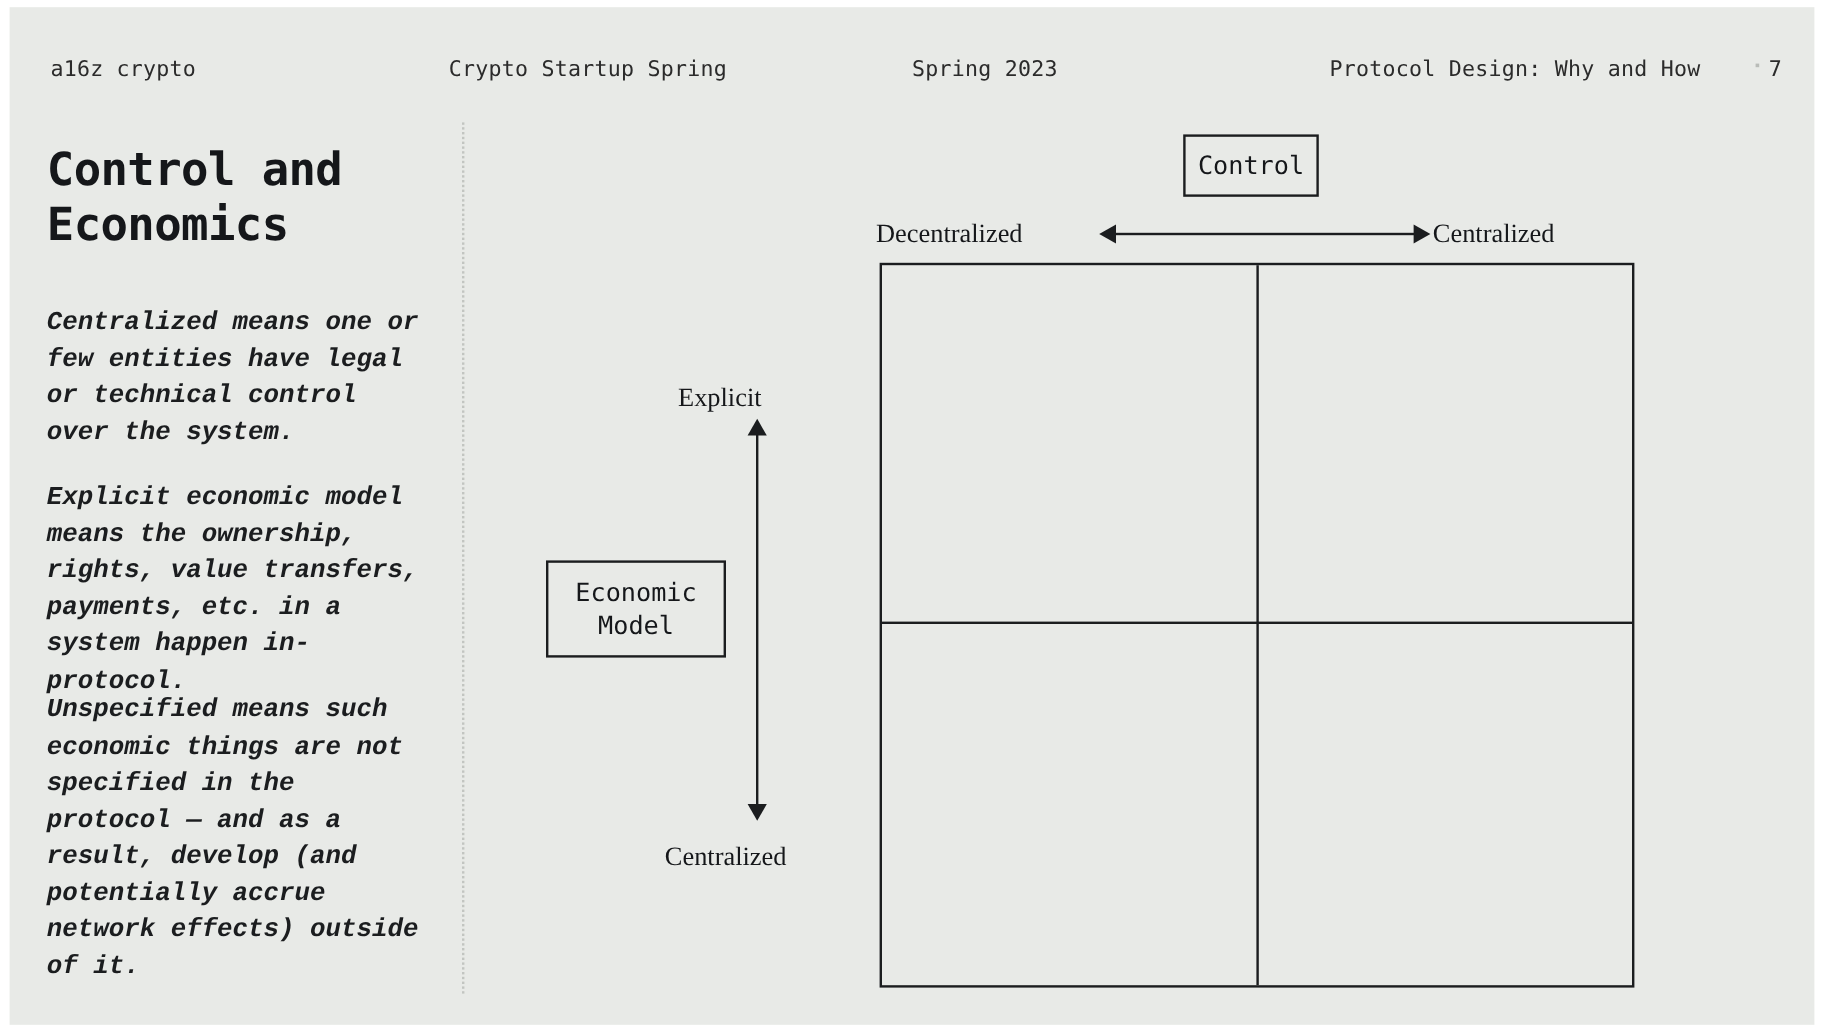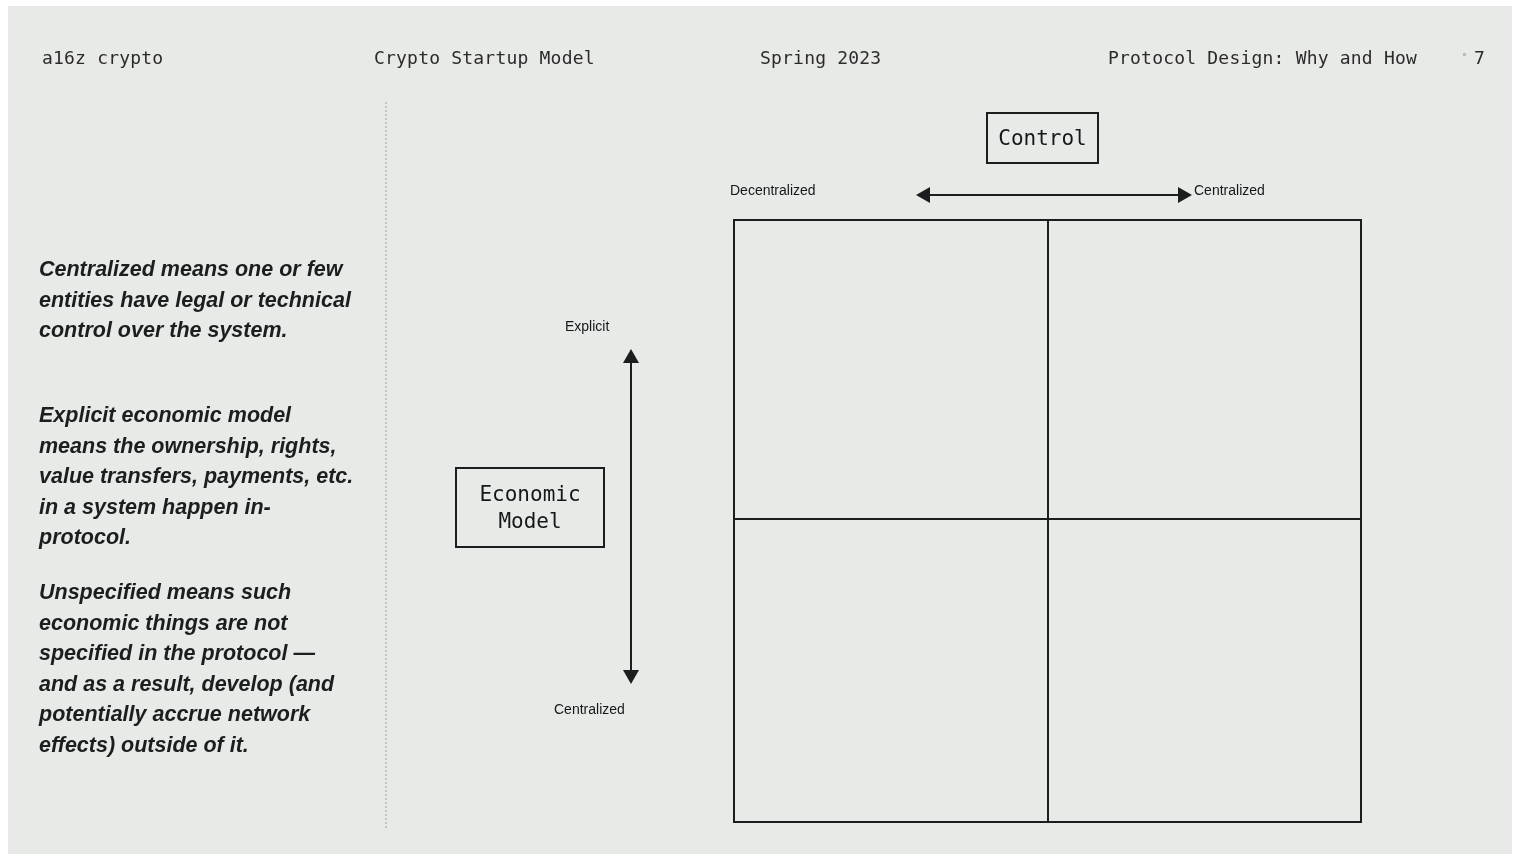--- a/index.html
+++ b/index.html
@@ -67,21 +67,21 @@
     font-weight: bold;
     font-size: 38px;
     line-height: 46px;
     letter-spacing: -0.5px;
     color: #15171a;
   }
   .para {
     position: absolute;
     left: 31px;
     width: 318px;
-    font-family: Liberation Sans, sans-serif;
+    font-family: Liberation Mono, monospace;
     font-style: italic;
     font-weight: bold;
     font-size: 21.5px;
     line-height: 30.5px;
     color: #1b1d1f;
   }
   #para-0 { top: 248px; }
   #para-1 { top: 394px; }
   #para-2 { top: 571px; }
 
@@ -119,22 +119,22 @@
     left: 431px;
     top: 461px;
     width: 150px;
     height: 81px;
     padding: 0 6px;
     margin-left: 16px;
   }
 
   .axis-label {
     position: absolute;
-    font-family: Liberation Sans, sans-serif;
-    font-size: 14px;
+    font-family: Liberation Serif, serif;
+    font-size: 22px;
     color: #15171a;
     white-space: nowrap;
   }
   #lbl-decentralized { left: 722px;  top: 176px; }
   #lbl-centralized   { left: 1186px; top: 176px; }
   #lbl-explicit      { left: 557px;  top: 312px; }
   #lbl-unspecified   { left: 546px;  top: 695px; }
 
   
   #harrow-line {
@@ -226,28 +226,29 @@
   #quad-tr { left: 314px; top: 0;     width: 311px; height: 297px; }
   #quad-bl { left: 0;     top: 299px; width: 312px; height: 301px; }
   #quad-br { left: 314px; top: 299px; width: 311px; height: 301px; }
 </style>
 </head>
 <body>
 
 <div id="slide">
 
   <div class="hdr" id="hdr-left">a16z crypto</div>
-  <div class="hdr" id="hdr-course">Crypto Startup Model</div>
+  <div class="hdr" id="hdr-course">Crypto Startup Spring</div>
   <div class="hdr" id="hdr-term">Spring 2023</div>
   <div class="hdr" id="hdr-talk">Protocol Design: Why and How</div>
   <div id="hdr-dot"></div>
   <div class="hdr" id="hdr-page">7</div>
 
   <div id="divider"></div>
 
+  <div id="title">Control and Economics</div>
   <div class="para" id="para-0">Centralized means one or few entities have legal or technical control over the system.</div>
   <div class="para" id="para-2">Unspecified means such economic things are not specified in the protocol — and as a result, develop (and potentially accrue network effects) outside of it.</div>
   <div class="para" id="para-1">Explicit economic model means the ownership, rights, value transfers, payments, etc. in a system happen in-protocol.</div>
 
   <div id="diagram">
 
     <div class="label-box" id="box-control">
       <span>Control</span>
     </div>
 

